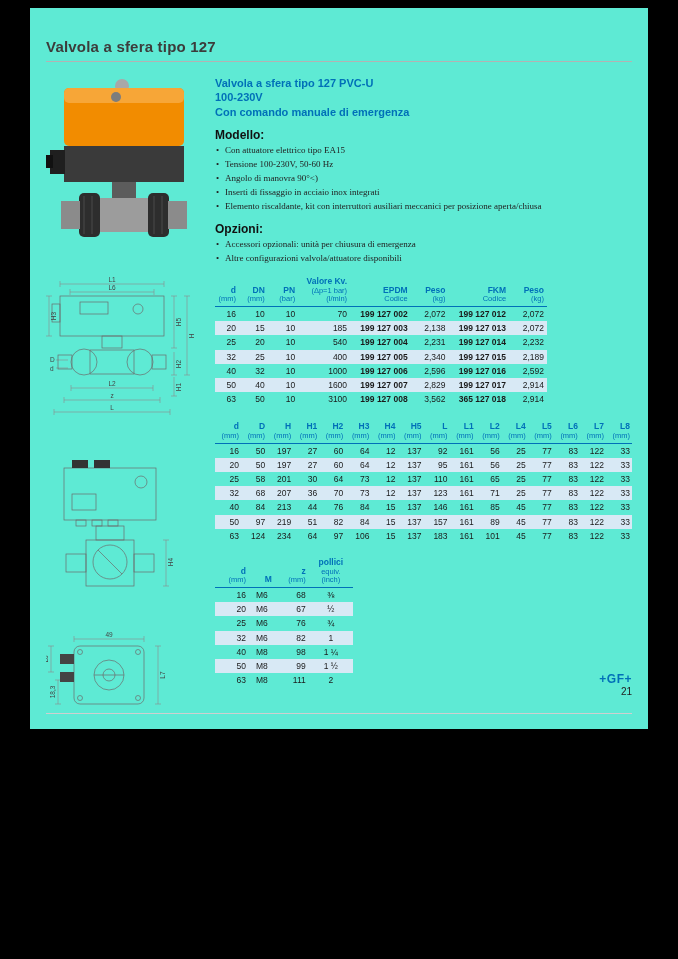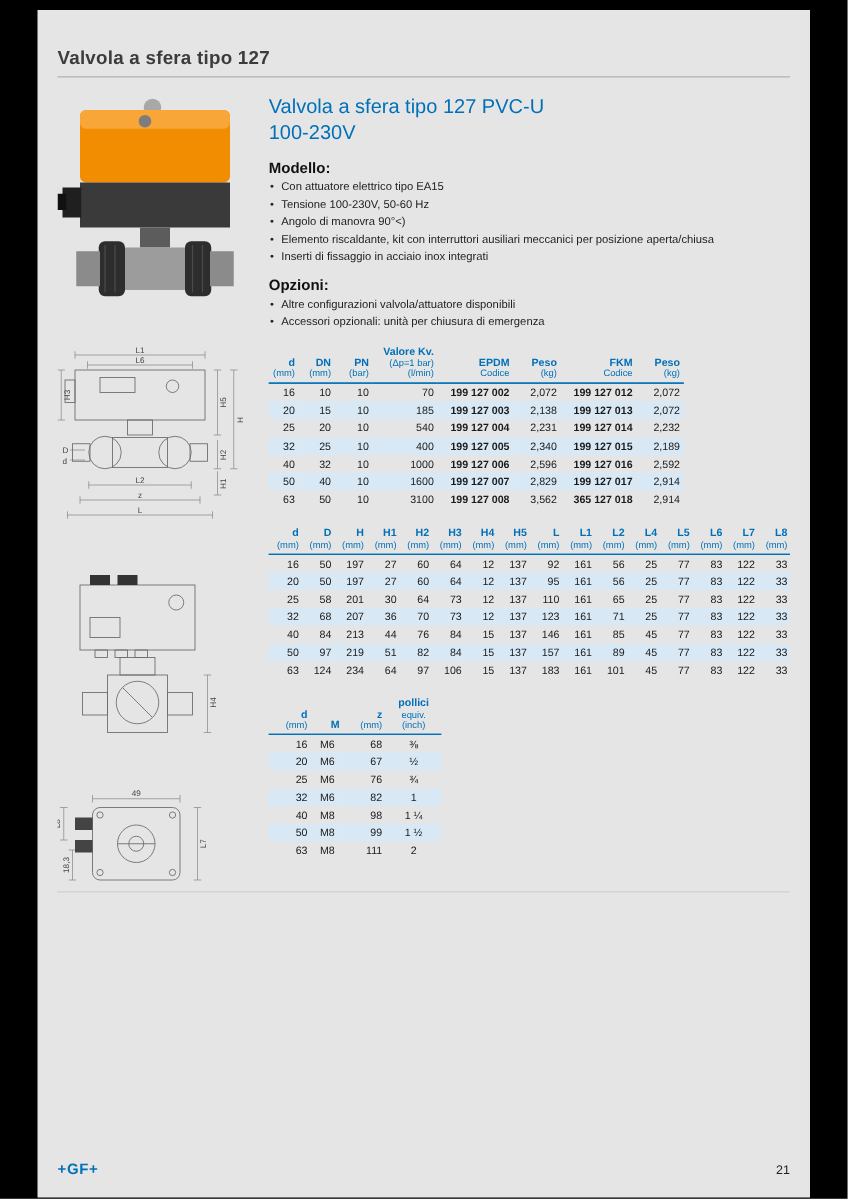--- a/index.html
+++ b/index.html
@@ -7,40 +7,40 @@
     width:678px;height:959px;background:#000;
     font-family:"Liberation Sans","DejaVu Sans",sans-serif;
     -webkit-font-smoothing:antialiased;
   }
   :root{
     --accent:#0070b8;
     --shade:#d8e9f5;
     --orange:#f28c00;
   }
   .page{
-    position:relative;width:618px;height:950px;margin:8px auto;
-    background:#e5e5e5;overflow:hidden;box-sizing:border-box;
+    position:relative;width:618px;height:721px;margin:8px auto;
+    background:#5eead4;overflow:hidden;box-sizing:border-box;
   }
   
   .page-title{
     margin:0;padding:30px 16px 6px 16px;
     font-size:15px;font-weight:bold;color:#3c3c3b;letter-spacing:.2px;
   }
   .title-rule{margin:0 16px 10px 16px;border:none;border-top:1px solid #b3b3b3;}
 
   
   .top-row{display:grid;grid-template-columns:160px 1fr;gap:9px;padding:0 16px;}
   .photo-box{width:160px;height:198px;}
   .intro{font-size:9px;color:#222;padding-top:4px;}
-  .blue-head div{color:var(--accent);font-weight:normal;font-size:16px;line-height:1.3;}
+  .blue-head div{color:var(--accent);font-weight:bold;font-size:11px;line-height:1.3;}
   .sec-label{font-weight:bold;font-size:12px;margin:9px 0 2px 0;color:#111;}
   ul.bullets{list-style:none;margin:0;padding:0;}
   ul.bullets li{
     position:relative;padding-left:10px;margin:0 0 1.5px 0;
-    font-size:9px;line-height:1.4;color:#222;max-width:405px;
+    font-size:9px;line-height:1.4;color:#222;max-width:405px;font-family:Liberation Serif, serif;
   }
   ul.bullets li:before{content:"•";position:absolute;left:1px;top:0;color:#222;}
 
   
   .mid-row{display:grid;grid-template-columns:160px 1fr;gap:9px;padding:6px 16px 0 16px;}
   .drawings-col svg{display:block;margin-bottom:10px;}
   .draw-stroke{stroke:#6b6b6b;fill:none;stroke-width:.7;}
   .dim-stroke{stroke:#8a8a8a;fill:none;stroke-width:.6;}
   svg text{font-family:"Liberation Sans",sans-serif;font-size:6.5px;fill:#444;}
 
@@ -62,22 +62,22 @@
   #t1 th:nth-child(5){width:56px}#t1 th:nth-child(6){width:34px}
   #t1 th:nth-child(7){width:56px}#t1 th:nth-child(8){width:34px}
   #t2{width:100%;}
   #t2 td,#t2 th{padding:2px 2px;}
   #t3{width:138px;}
   #t3 th:nth-child(4){text-align:center;}
 
   
   .bottom-rule{position:absolute;left:16px;right:16px;top:705px;border-top:1px solid #cfcfcf;}
   .footer{
-    position:absolute;left:16px;right:16px;bottom:16px;
-    display:flex;justify-content:space-between;align-items:flex-end;
+    position:absolute;left:16px;right:16px;bottom:32px;
+    display:flex;justify-content:space-between;align-items:flex-end;flex-direction:column;
   }
   .gf-logo{color:var(--accent);font-weight:bold;font-size:12px;letter-spacing:.5px;}
   .page-number{font-size:10px;color:#222;}
 </style>
 </head>
 <body>
 
 <div class="page">
 
   <h1 class="page-title">Valvola a sfera tipo 127</h1>
@@ -104,33 +104,34 @@
         <line x1="46" y1="124" x2="46" y2="162" stroke="#4a4a4a" stroke-width="1"></line>
         <line x1="108" y1="124" x2="108" y2="162" stroke="#4a4a4a" stroke-width="1"></line>
         <line x1="116" y1="124" x2="116" y2="162" stroke="#4a4a4a" stroke-width="1"></line>
       </svg>
     </div>
 
     <div class="intro">
       <div class="blue-head">
         <div>Valvola a sfera tipo 127 PVC-U</div>
         <div>100-230V</div>
+        <div>Con comando manuale di emergenza</div>
       </div>
       <div class="sec-label">Modello:</div>
       <ul class="bullets">
         <li>Con attuatore elettrico tipo EA15</li>
         <li>Tensione 100-230V, 50-60 Hz</li>
         <li>Angolo di manovra 90°&lt;)</li>
+        <li>Inserti di fissaggio in acciaio inox integrati</li>
         <li>Elemento riscaldante, kit con interruttori ausiliari meccanici per posizione aperta/chiusa</li>
-        <li>Inserti di fissaggio in acciaio inox integrati</li>
       </ul>
       <div class="sec-label">Opzioni:</div>
       <ul class="bullets">
+        <li>Accessori opzionali: unità per chiusura di emergenza</li>
         <li>Altre configurazioni valvola/attuatore disponibili</li>
-        <li>Accessori opzionali: unità per chiusura di emergenza</li>
       </ul>
     </div>
   </div>
 
   <div class="mid-row">
 
     <div class="drawings-col">
 
       <svg viewBox="0 0 160 168" width="160" height="168">
         <g class="dim-stroke">

